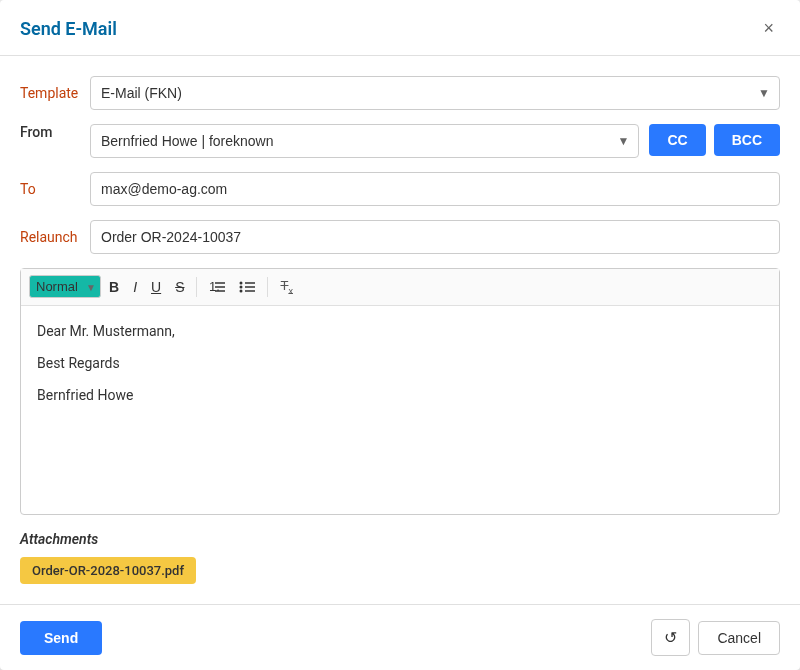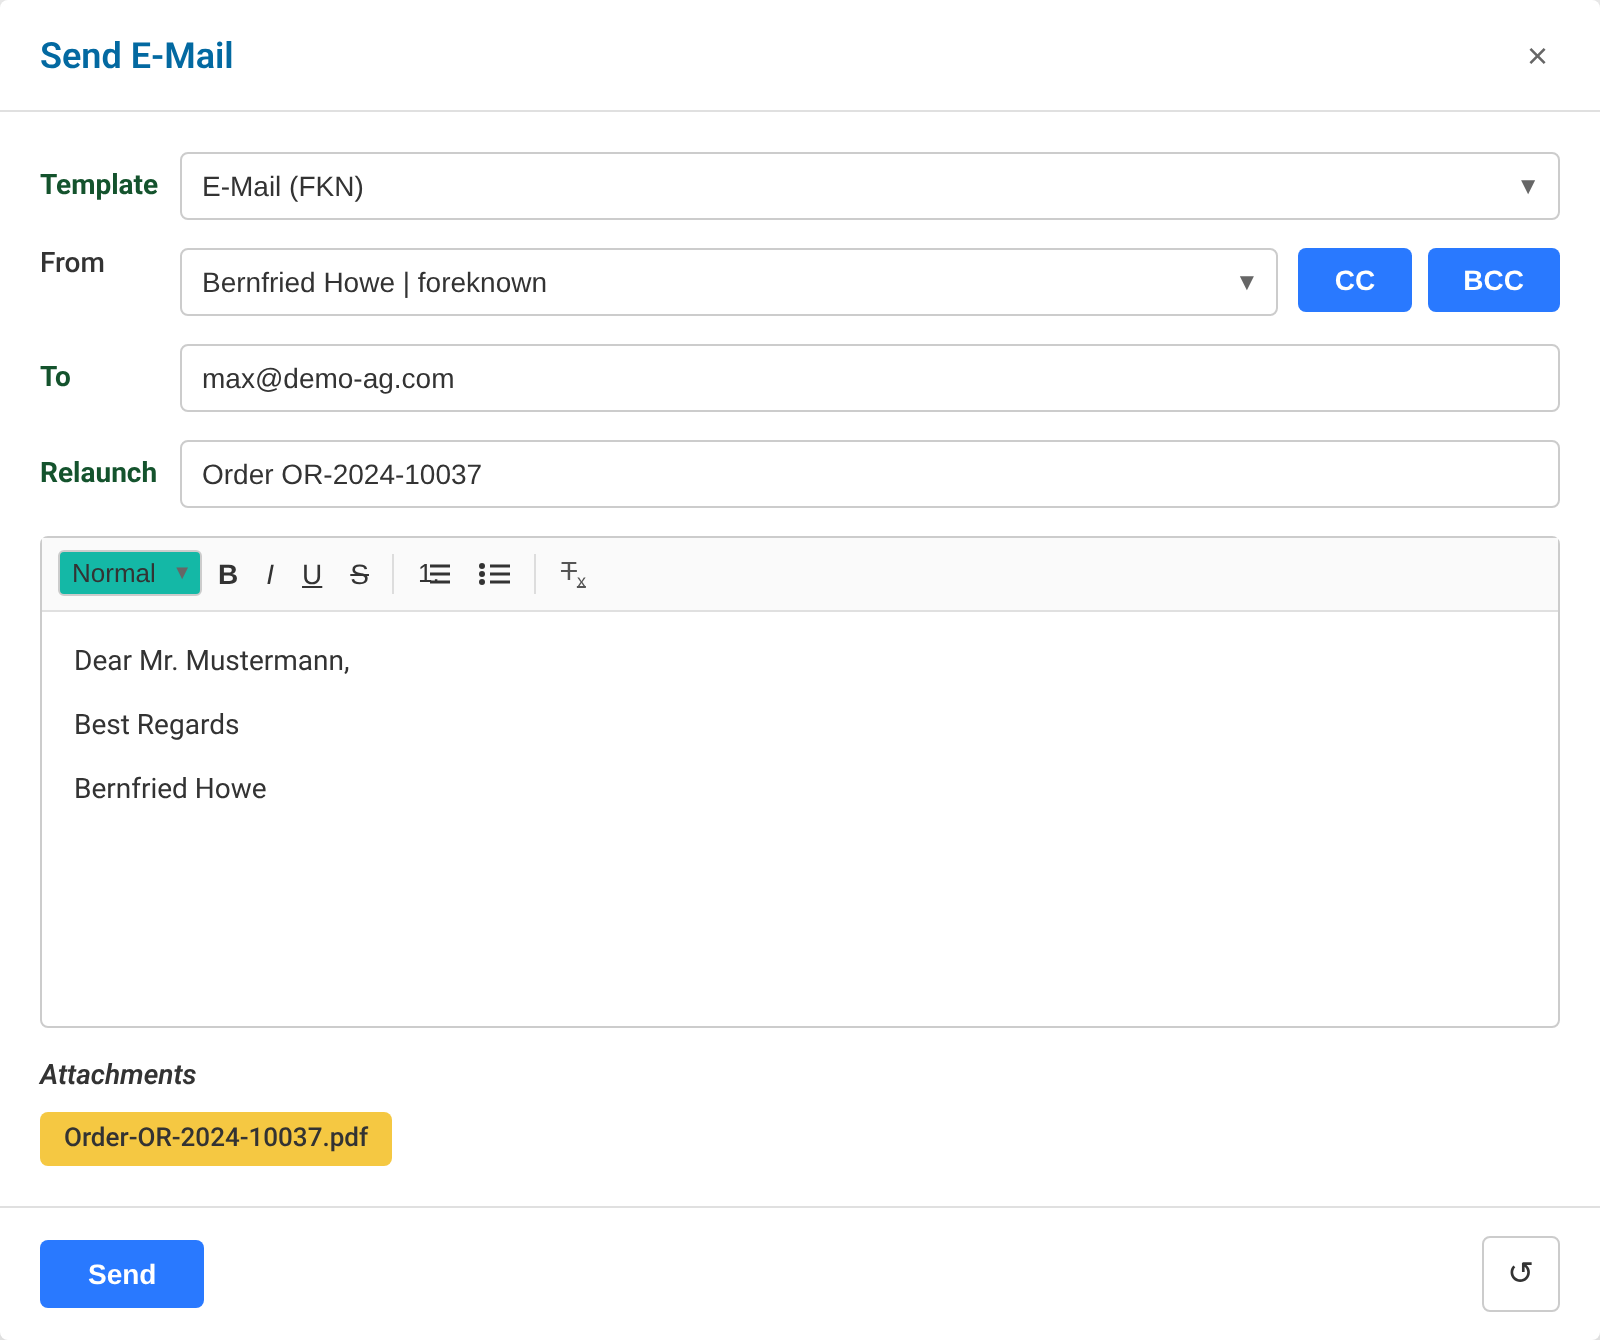--- a/index.html
+++ b/index.html
@@ -48,22 +48,22 @@
       display: flex;
       flex-direction: column;
     }
     .form-row {
       display: flex;
       align-items: center;
       margin-bottom: 14px;
     }
     .form-label {
       width: 70px;
-      color: #14532d;
-      font-weight: 700;
+      color: #c2410c;
+      font-weight: 400;
       flex-shrink: 0;
     }
     .form-control {
       flex: 1;
       border: 1px solid #ccc;
       border-radius: 4px;
       padding: 8px 10px;
       font-size: 14px;
       color: #333;
       background: #fff;
@@ -354,27 +354,28 @@
       <div class="editor-content" contenteditable="true" style="">
         <p>Dear Mr. Mustermann,</p>
         <p>Best Regards</p>
         <p>Bernfried Howe</p>
       </div>
     </div>
 
     <div class="attachments-section">
       <div class="attachments-label">Attachments</div>
       <div class="attachment-chip">
-        <span>Order-OR-2024-10037.pdf</span>
+        <span>Order-OR-2028-10037.pdf</span>
       </div>
     </div>
 
   </div>
 
   <div class="dialog-footer">
     <button class="send-btn">Send</button>
     <div class="footer-right">
       <button class="reset-btn">
         <span>↺</span>
       </button>
+      <button class="cancel-btn">Cancel</button>
     </div>
   </div>
 </div>
 
 </body></html>

